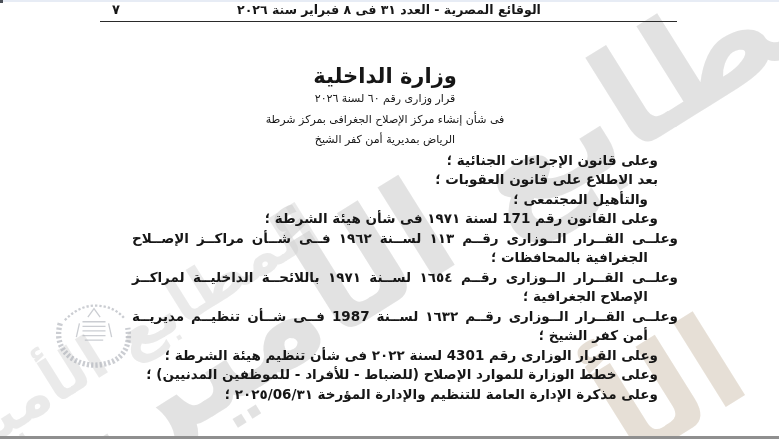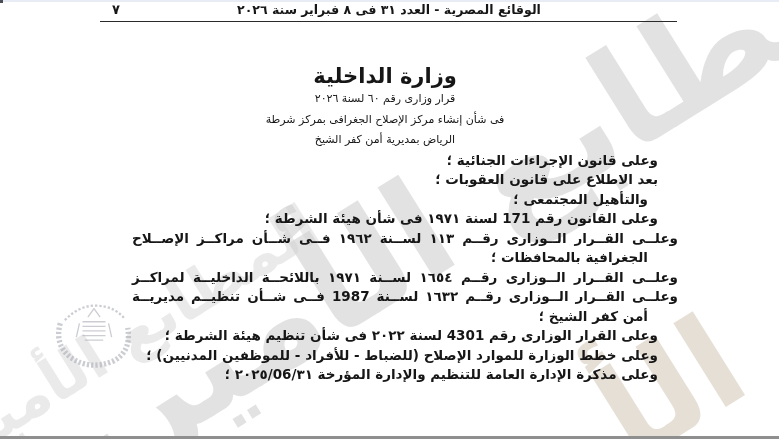--- a/index.html
+++ b/index.html
@@ -81,20 +81,21 @@
 
     <div class="body">
 
     <div class="bline">وعلى قانون الإجراءات الجنائية ؛</div>
         <div class="bline">بعد الاطلاع على قانون العقوبات ؛</div>
         <div class="bline wrap">والتأهيل المجتمعى ؛</div>
         <div class="bline">وعلى القانون رقم 171 لسنة ١٩٧١ فى شأن هيئة الشرطة ؛</div>
         <div class="bline stretch">وعلــى القــرار الــوزارى رقــم ١١٣ لســنة ١٩٦٢ فــى شــأن مراكــز الإصــلاح</div>
         <div class="bline wrap">الجغرافية بالمحافظات ؛</div>
         <div class="bline stretch">وعلــى القــرار الــوزارى رقــم ١٦٥٤ لســنة ١٩٧١ باللائحــة الداخليــة لمراكــز</div>
+        <div class="bline wrap">الإصلاح الجغرافية ؛</div>
         <div class="bline stretch">وعلــى القــرار الــوزارى رقــم ١٦٣٢ لســنة 1987 فــى شــأن تنظيــم مديريــة</div>
         <div class="bline wrap">أمن كفر الشيخ ؛</div>
         <div class="bline">وعلى القرار الوزارى رقم 4301 لسنة ٢٠٢٢ فى شأن تنظيم هيئة الشرطة ؛</div>
         <div class="bline">وعلى خطط الوزارة للموارد الإصلاح (للضباط - للأفراد - للموظفين المدنيين) ؛</div>
         <div class="bline">وعلى مذكرة الإدارة العامة للتنظيم والإدارة المؤرخة ٢٠٢٥/06/٣١ ؛</div>
       </div>
   </div>
 
   <div class="bottom-bar"></div>
 </div>

